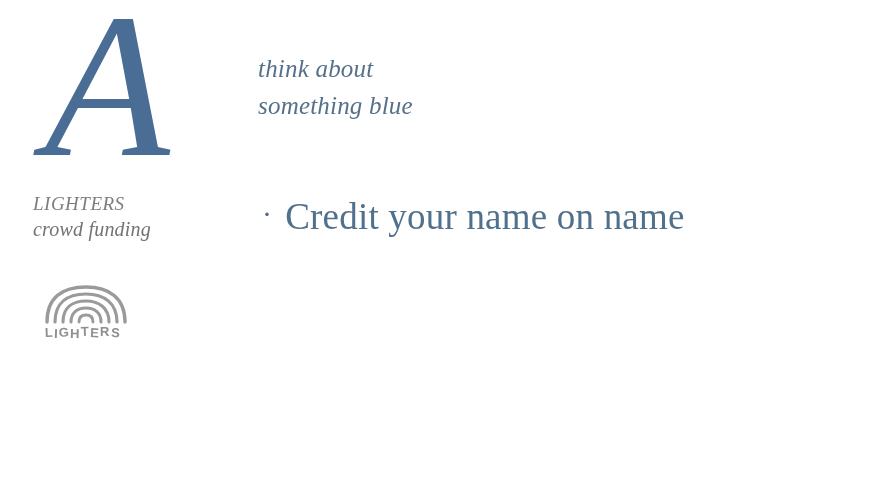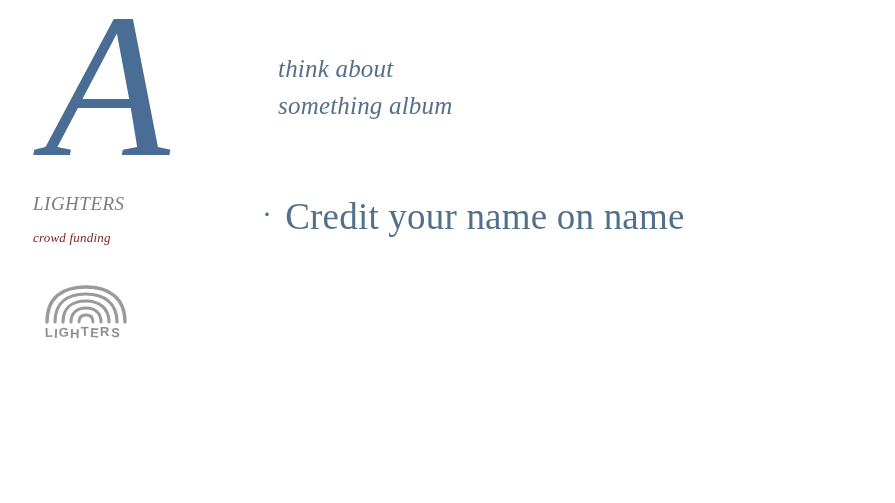--- a/index.html
+++ b/index.html
@@ -57,48 +57,48 @@
     font-size: 19px;
     line-height: 21px;
     letter-spacing: 0.5px;
     color: #7d7d7d;
     white-space: nowrap;
   }
 
   .brand-sub {
     position: absolute;
     left: 33px;
-    top: 227px;
+    top: 219px;
     font-family: "Liberation Serif", serif;
     font-style: italic;
-    font-size: 13px;
+    font-size: 20px;
     line-height: 21px;
     letter-spacing: 0.2px;
-    color: #7f1d1d;
+    color: #737373;
     white-space: nowrap;
   }
 
   
   .logo-mark {
     position: absolute;
     left: 41px;
     top: 284px;
     width: 98px;
     height: 56px;
   }
   .logo-mark svg {
     display: block;
     width: 98px;
     height: 56px;
   }
 
   
   .tagline {
     position: absolute;
-    left: 278px;
+    left: 258px;
     top: 50px;
     font-family: "Liberation Serif", serif;
     font-style: italic;
     font-size: 25px;
     line-height: 37px;
     color: #56708a;
     letter-spacing: 0.2px;
     white-space: nowrap;
   }
   .tagline .line { display: block; }
@@ -158,21 +158,21 @@
           <text x="49" y="53" transform="rotate(3 49 53)">E</text>
           <text x="59" y="52" transform="rotate(-1 59 52)">R</text>
           <text x="70" y="53" transform="rotate(2 70 53)">S</text>
         </g>
       </svg>
     </div>
   </div>
 
   <div class="tagline">
     <span class="line">think about</span>
-    <span class="line">something album</span>
+    <span class="line">something blue</span>
   </div>
 
   <div class="headline">
     <span class="bullet">·</span>
     <span>Credit your name on name</span>
   </div>
 
 </div>
 
 </body></html>

